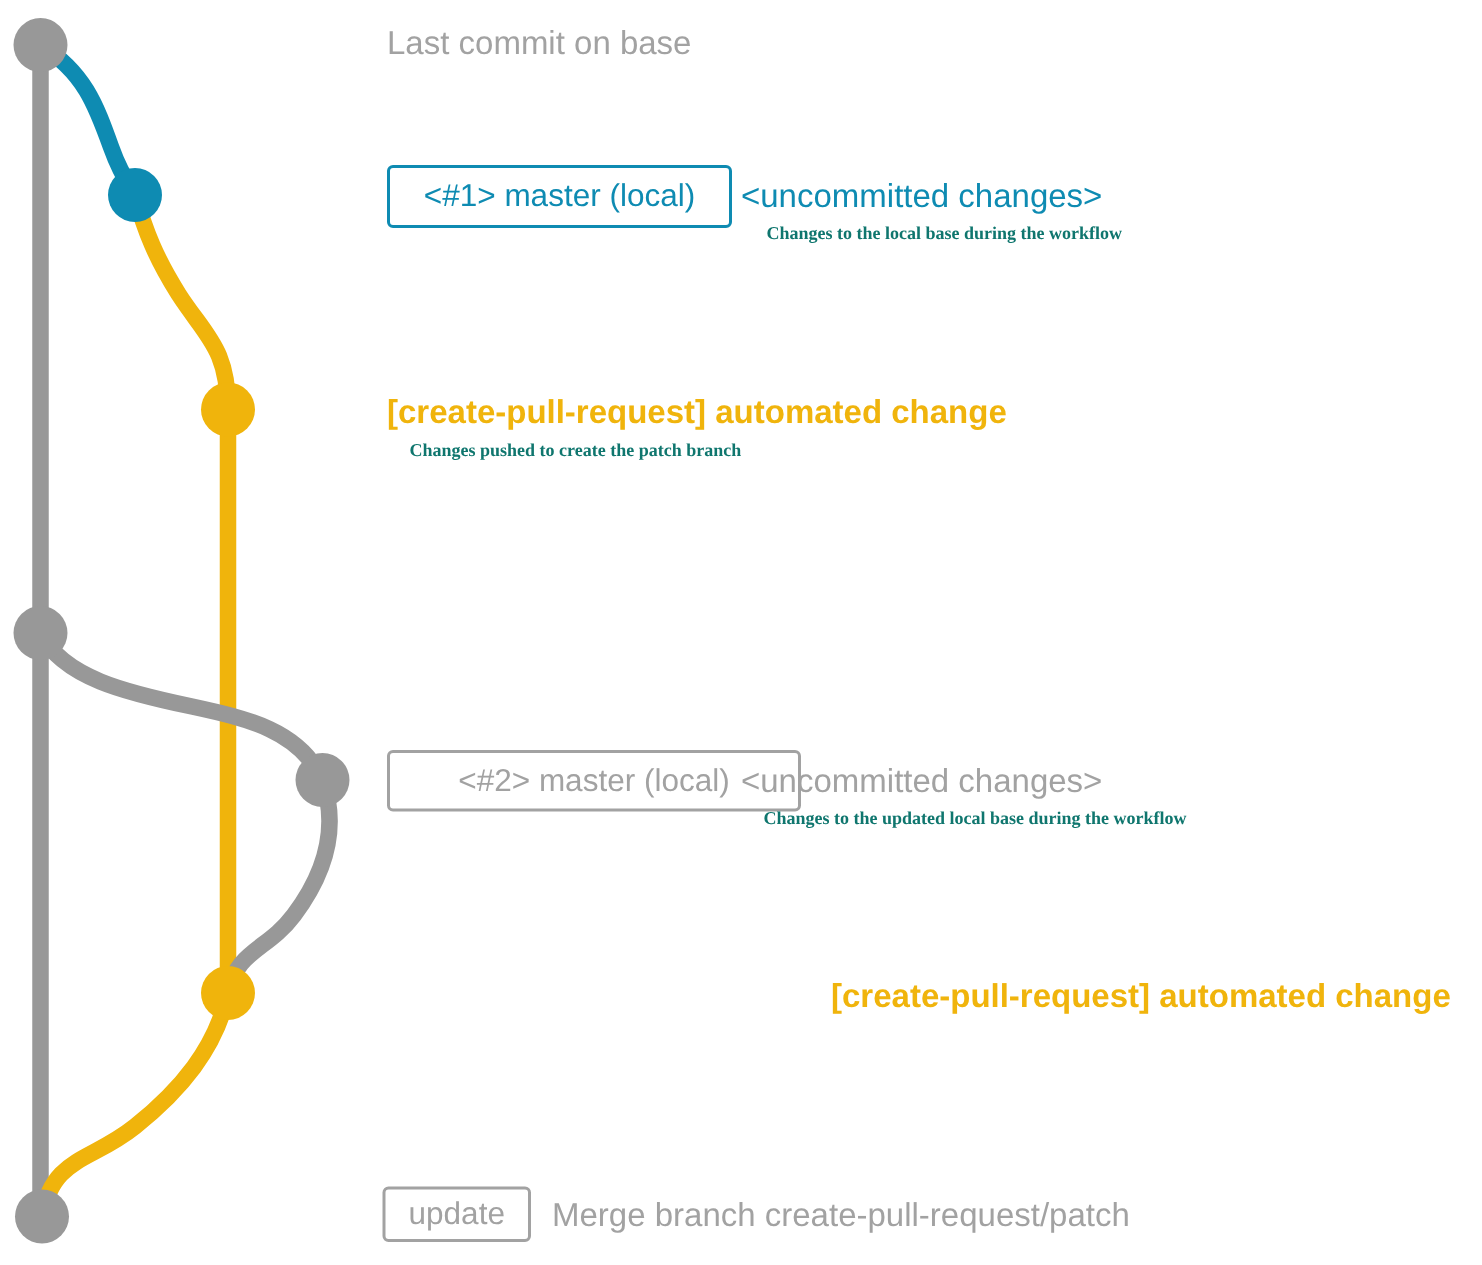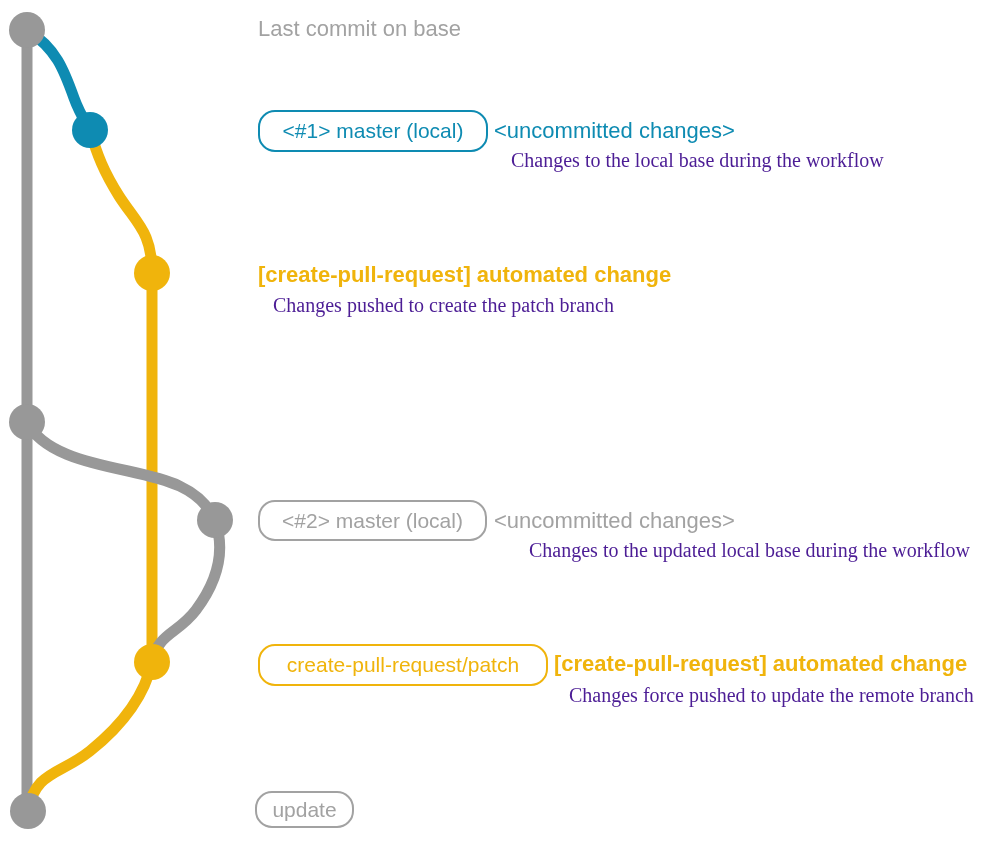--- a/index.html
+++ b/index.html
@@ -33,32 +33,33 @@
   .h-teal {
     color: #0e8bb2;
     font-size: 22px;
   }
   .h-yellow {
     color: #f0b40c;
     font-size: 22px;
     font-weight: bold;
   }
   .detail {
-    color: #4c1d95;
+    color: #0f766e;
     font-family: "Liberation Serif", serif;
-    font-size: 20px;
+    font-size: 12px;
+    font-weight: bold;
   }
   .badge {
     position: absolute;
     box-sizing: border-box;
     display: flex;
     align-items: center;
     justify-content: center;
     border: 2px solid;
-    border-radius: 17px;
+    border-radius: 4px;
     font-size: 21px;
     white-space: nowrap;
     background: #ffffff;
   }
   .badge.teal   { border-color: #0e8bb2; color: #0e8bb2; }
   .badge.gray   { border-color: #a2a2a2; color: #a2a2a2; }
   .badge.yellow { border-color: #f0b40c; color: #f0b40c; }
 </style>
 </head>
 <body>
@@ -91,29 +92,26 @@
   <div class="badge teal" style="left:258px; top:110px; width:230px; height:42px;">
     <span>&lt;#1&gt; master (local)</span>
   </div>
   <div class="lbl h-teal" style="left:494px; top:118px;">&lt;uncommitted changes&gt;</div>
   <div class="lbl detail" style="left:511px; top:149px;">Changes to the local base during the workflow</div>
 
   <div class="lbl h-yellow" style="left:258px; top:262px;">[create-pull-request] automated change</div>
   <div class="lbl detail" style="left:273px; top:294px;">Changes pushed to create the patch branch</div>
 
 
-  <div class="badge gray" style="left:258px; top:500px; width:229px; height:41px;">
+  <div class="badge gray" style="left:258px; top:500px; width:276px; height:41px;">
     <span>&lt;#2&gt; master (local)</span>
   </div>
   <div class="lbl h-gray" style="left:494px; top:508px;">&lt;uncommitted changes&gt;</div>
-  <div class="lbl detail" style="left:509px; top:539px;margin-left:20px;">Changes to the updated local base during the workflow</div>
+  <div class="lbl detail" style="left:509px; top:539px;">Changes to the updated local base during the workflow</div>
 
-  <div class="badge yellow" style="left:258px; top:644px; width:290px; height:42px;">
-    <span>create-pull-request/patch</span>
-  </div>
   <div class="lbl h-yellow" style="left:554px; top:651px;">[create-pull-request] automated change</div>
-  <div class="lbl detail" style="left:569px; top:684px;">Changes force pushed to update the remote branch</div>
 
   <div class="badge gray" style="left:255px; top:791px; width:99px; height:37px; font-size:21px;">
     <span>update</span>
   </div>
+  <div class="lbl h-gray" style="left:368px; top:797px;">Merge branch create-pull-request/patch</div>
 
 </div>
 
 </body></html>

